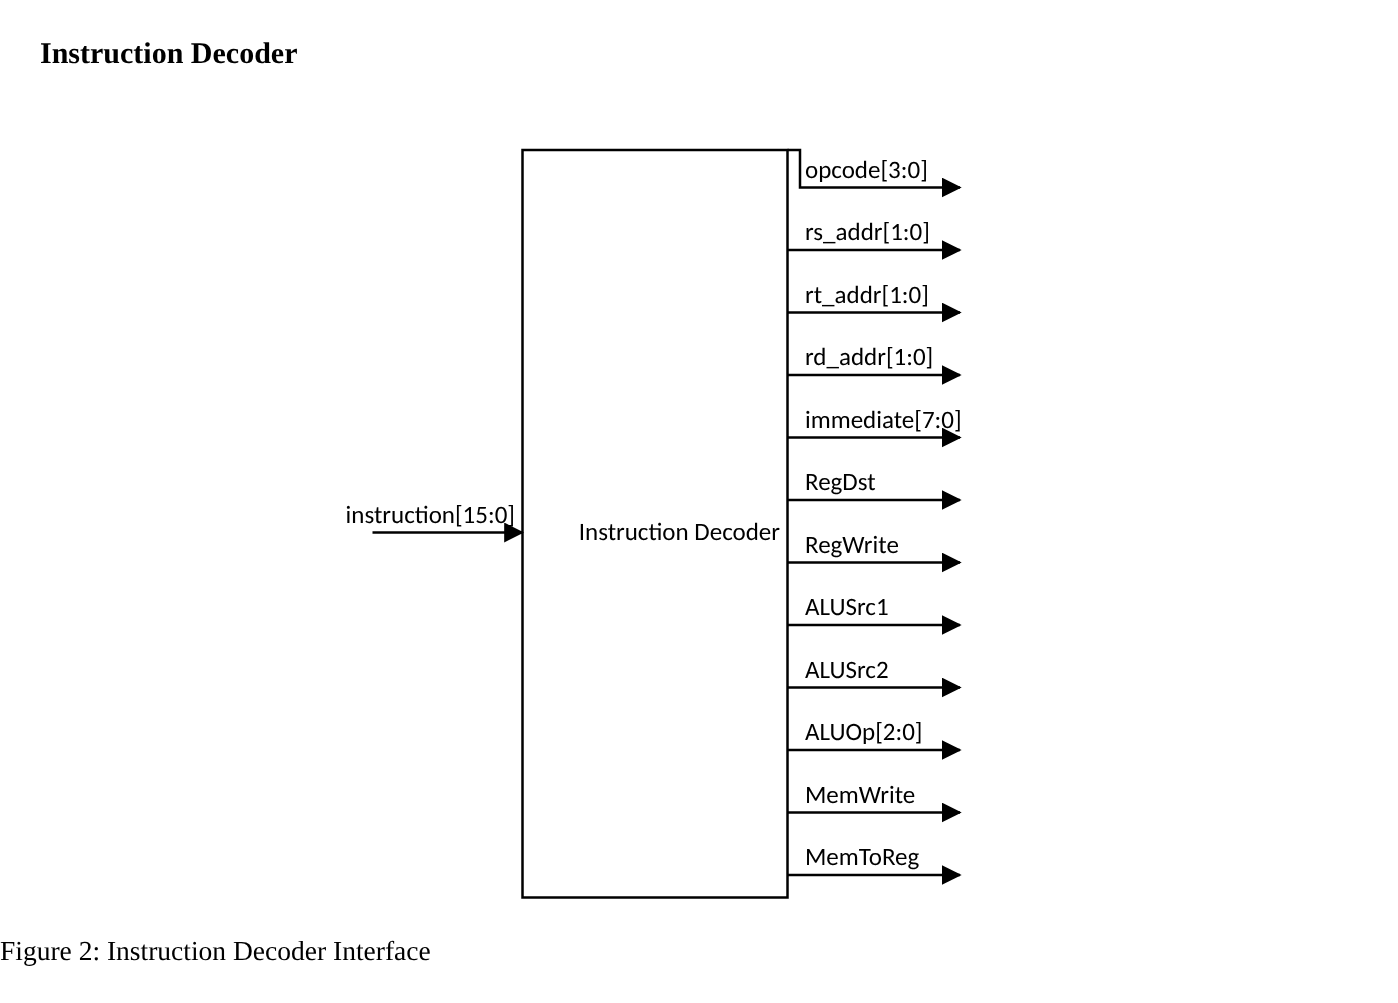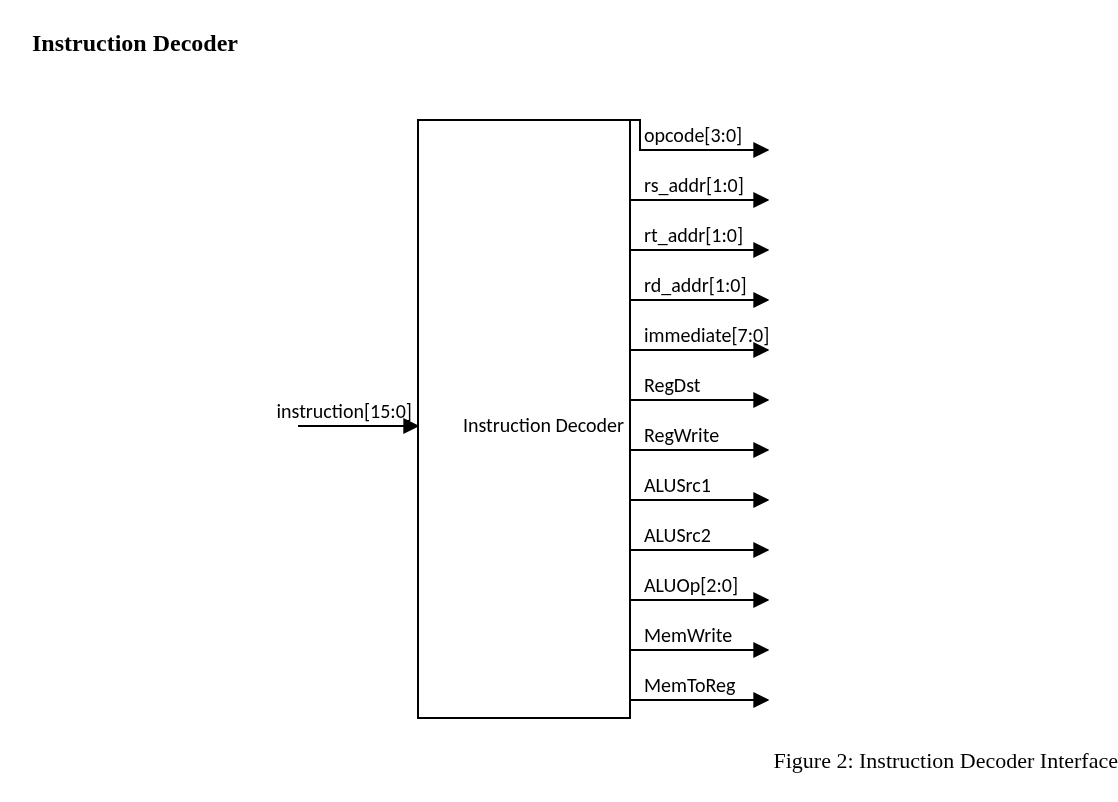--- a/index.html
+++ b/index.html
@@ -28,21 +28,21 @@
     left: 0;
     top: 0;
     width: 1118px;
     height: 802px;
   }
   .caption {
     position: absolute;
     left: 0;
     width: 1118px;
     top: 748px;
-    text-align: right;
+    text-align: left;
     font-size: 22px;
     font-family: "Times New Roman", Times, serif;
   }
   
   .sig {
     font-family: Calibri, Arial, sans-serif;
     font-size: 20px;
     fill: #000;
   }
   .blk {

